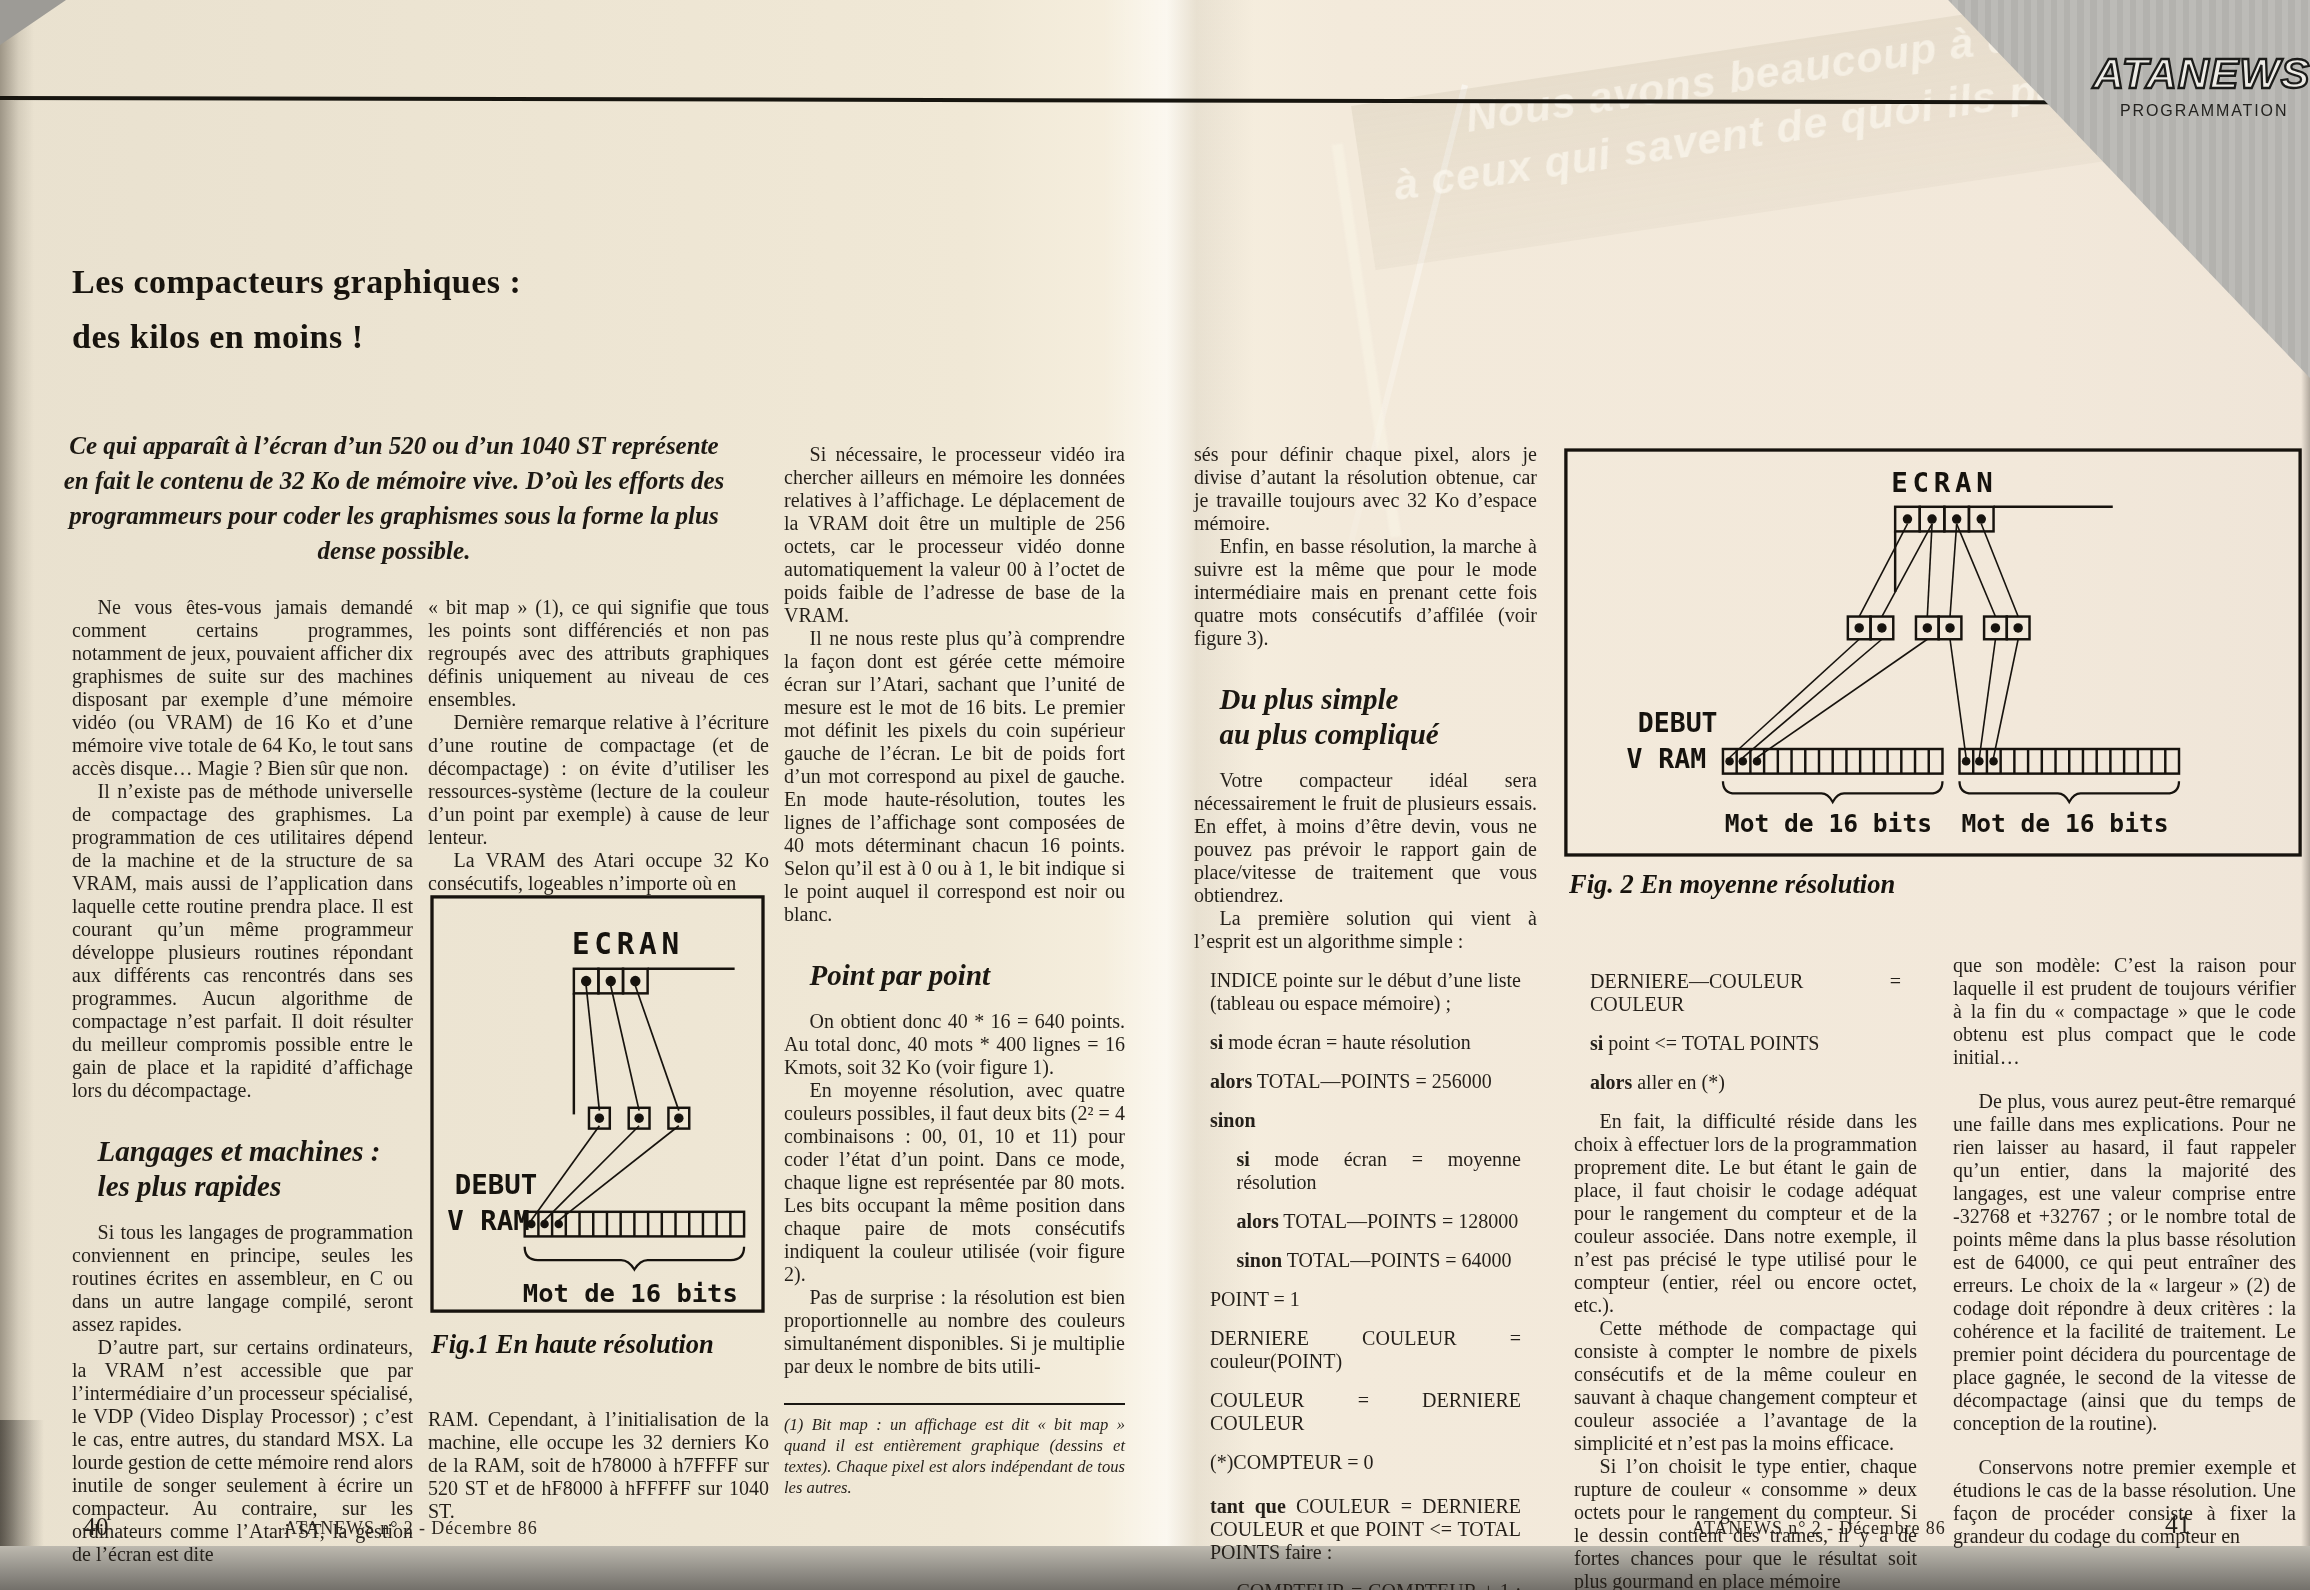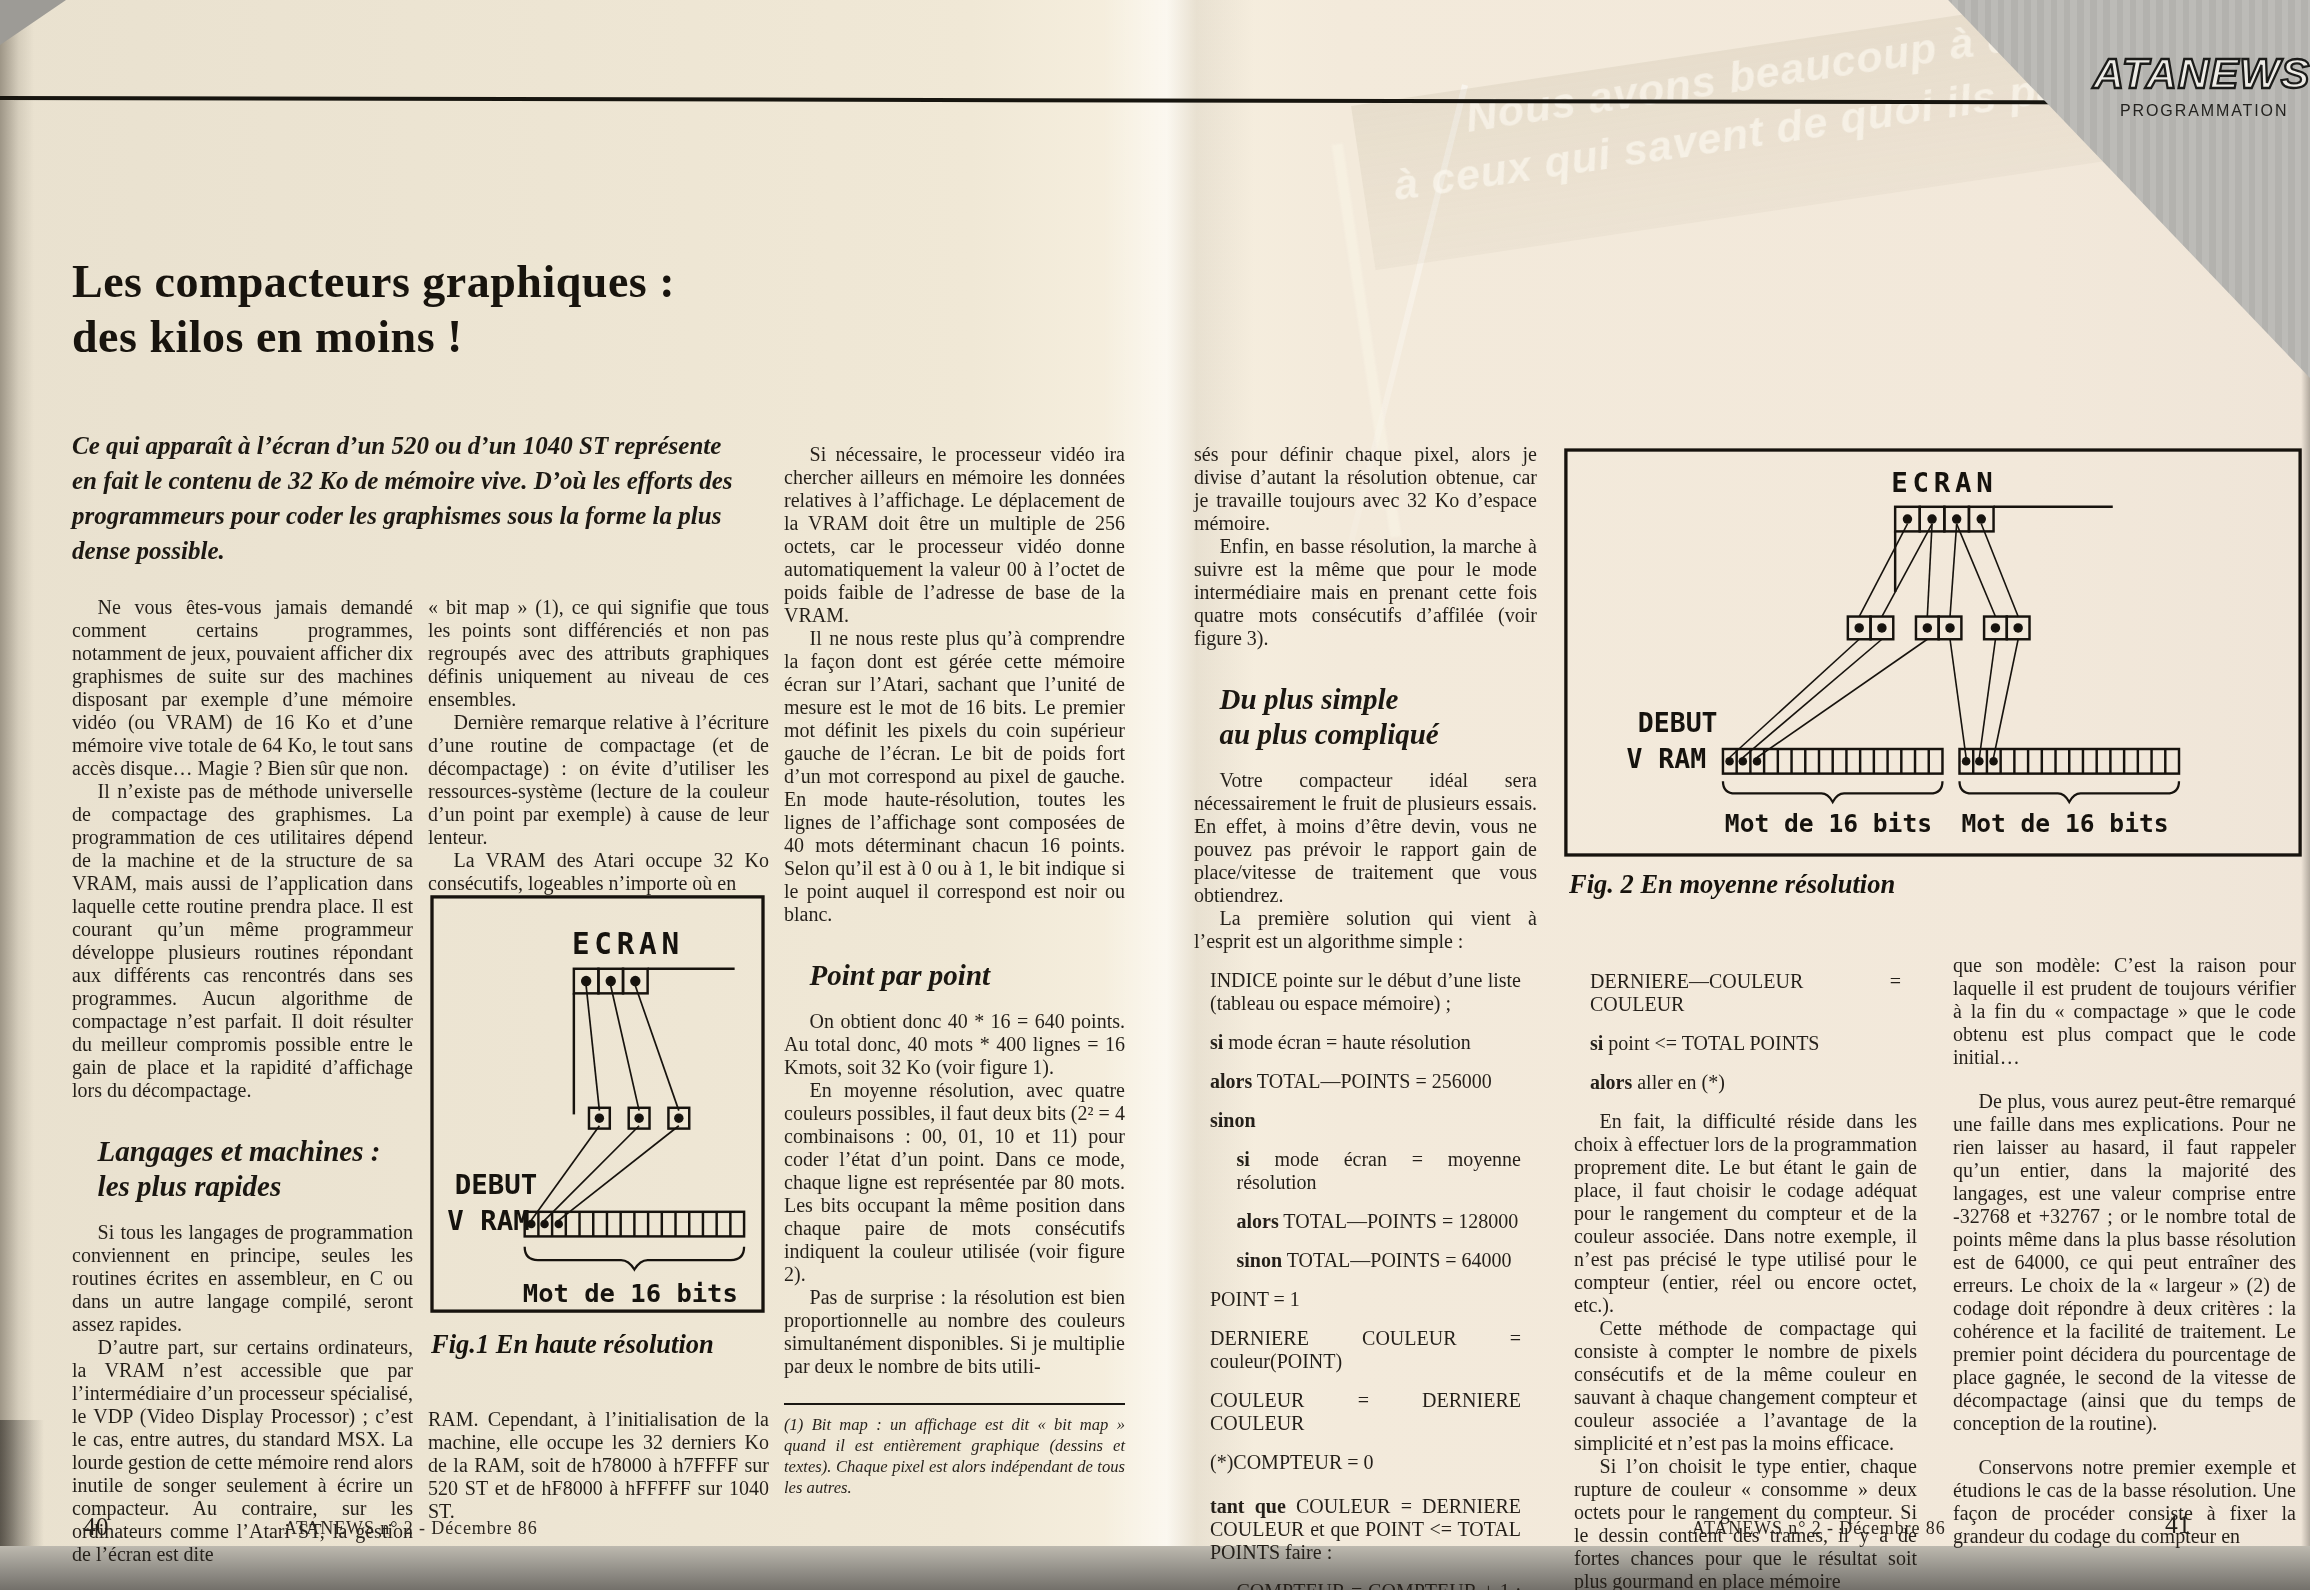--- a/index.html
+++ b/index.html
@@ -40,23 +40,23 @@
   .ghost-band{position:absolute;left:1351px;top:106px;width:833px;height:166px;
     transform:rotate(-8.5deg);transform-origin:left top;
     background:linear-gradient(180deg,rgba(186,174,148,.20),rgba(186,174,148,.10));
     filter:blur(0.6px);text-align:center;}
   .ghost-band div{font-family:"Liberation Sans",sans-serif;font-weight:bold;font-style:italic;
     font-size:43px;line-height:57px;color:rgba(253,250,242,.62);letter-spacing:0.9px;}
   .ghost-frame{position:absolute;left:1361px;top:142px;width:11.4px;height:397px;
     transform:rotate(-8.5deg);background:rgba(250,245,232,.5);filter:blur(0.9px);}
   
   .title{position:absolute;left:72px;top:254px;width:700px;
-    font-weight:bold;font-size:46px;line-height:55px;letter-spacing:0.5px;color:#18140e;}
-  .standfirst{position:absolute;left:72px;top:428px;width:668px;
-    font-weight:bold;font-style:italic;font-size:25px;line-height:35px;color:#1d1913;}
+    font-weight:bold;font-size:34px;line-height:55px;letter-spacing:0.5px;color:#18140e;}
+  .standfirst{position:absolute;left:60px;top:428px;width:668px;
+    font-weight:bold;font-style:italic;font-size:25px;line-height:35px;color:#1d1913;text-align:center;}
   .col{position:absolute;width:341px;font-size:20px;line-height:23px;text-align:justify;}
   .col p{margin:0;text-indent:25.6px;}
   .col p.noind{text-indent:0;}
   .col p.gap{margin-top:21px;}
   .subhead{font-weight:bold;font-style:italic;font-size:29px;line-height:35px;
     text-align:left;text-indent:0;margin:0;color:#1b1711;}
   .subhead.mt{margin-top:32px;}
   .subhead.mb{margin-bottom:17px;}
   .algo{margin-top:1.9px;}
   .algo .line{text-indent:0;margin:16px;}

